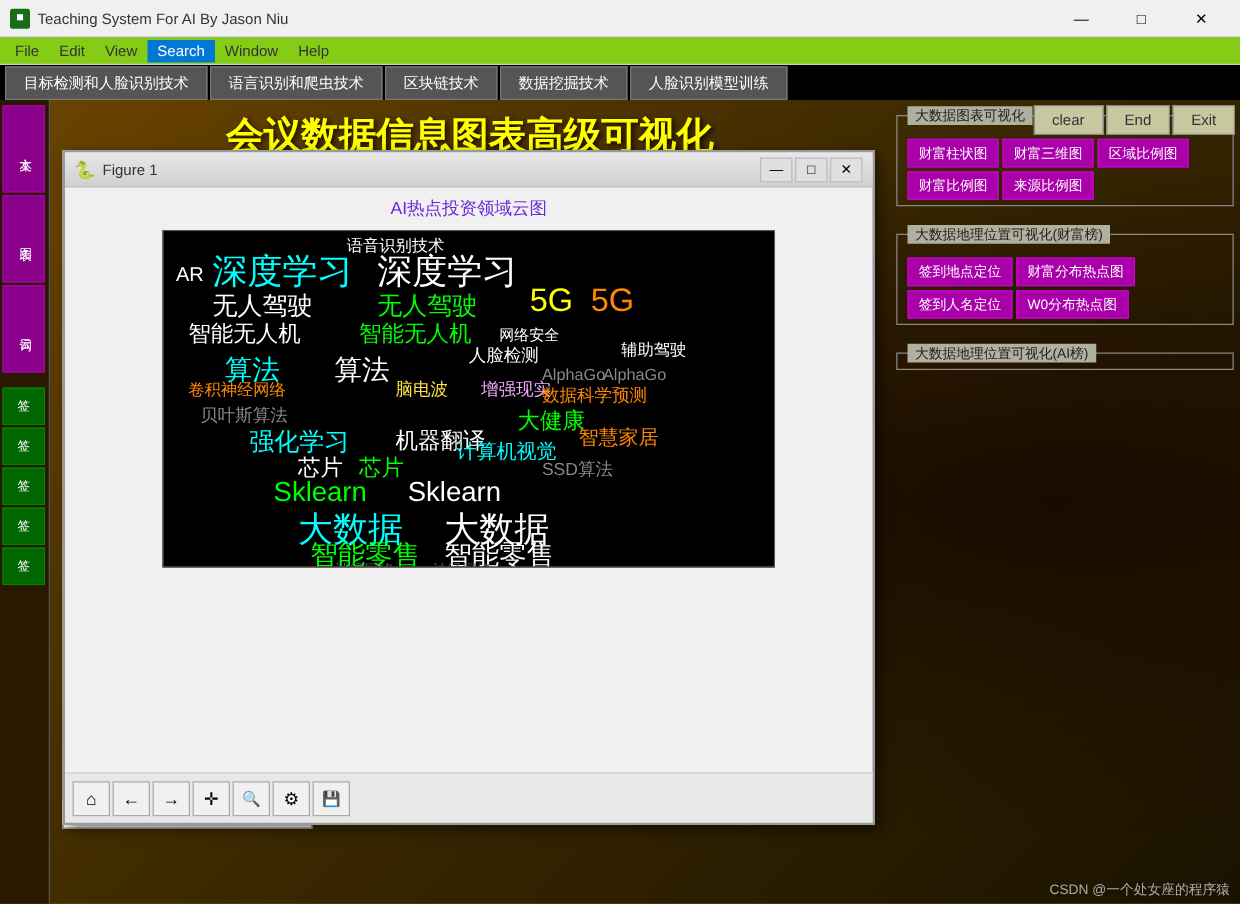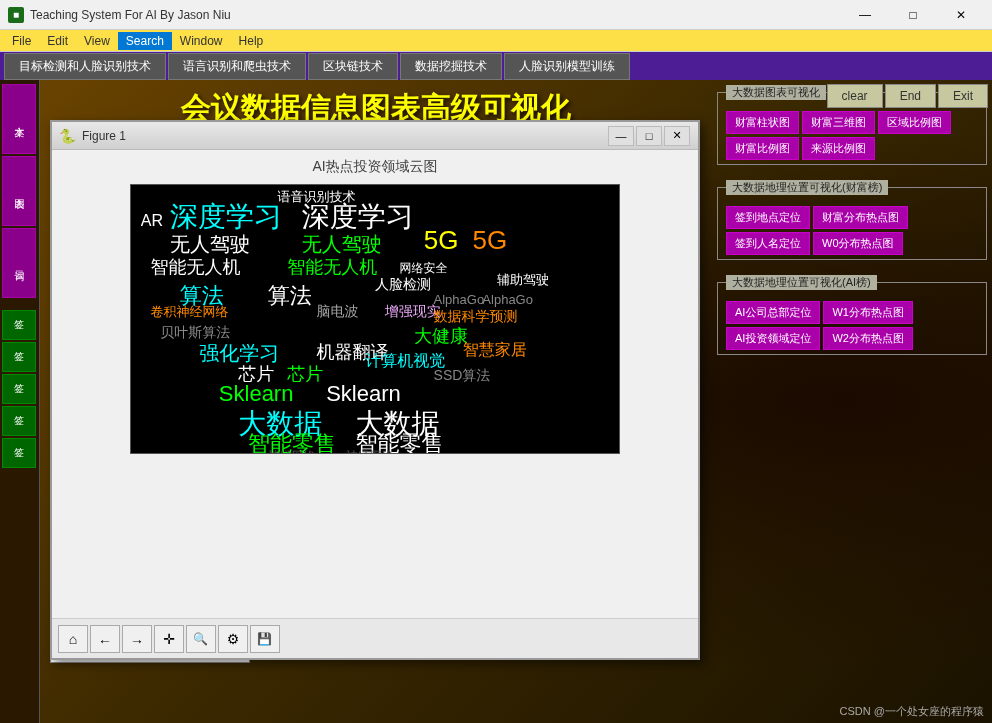--- a/index.html
+++ b/index.html
@@ -39,42 +39,42 @@
     }
     #title-bar .win-btn {
       width: 46px; height: 28px;
       border: none; background: transparent;
       cursor: pointer; font-size: 12px;
       display: flex; align-items: center; justify-content: center;
     }
 
     
     #menu-bar {
-      background: #fde047;
+      background: #84cc16;
       height: 22px;
       display: flex;
       align-items: center;
       border-bottom: 1px solid #ccc;
       padding: 0 4px;
     }
     .menu-item {
       padding: 2px 8px;
       font-size: 12px;
       cursor: pointer;
       color: #333;
     }
     .menu-item:hover, .menu-item.active {
       background: #0078d4;
       color: white;
     }
     .menu-item.active { background: #0078d4; color: white; }
 
     
     #nav-tabs {
-      background: #4c1d95;
+      background: #000000;
       height: 28px;
       display: flex;
       align-items: center;
       padding: 0 4px;
     }
     .nav-tab {
       padding: 4px 14px;
       font-size: 12px;
       color: #fff;
       cursor: pointer;
@@ -197,21 +197,21 @@
 
     #figure-body {
       padding: 8px;
       display: flex;
       flex-direction: column;
       align-items: center;
       height: calc(100% - 28px - 40px);
     }
     #figure-title-text {
       font-size: 14px;
-      color: #404040;
+      color: #6d28d9;
       margin-bottom: 8px;
       text-align: center;
     }
     #wordcloud-img {
       width: 490px;
       height: 270px;
       background: #000;
       border: 1px solid #555;
       position: relative;
       overflow: hidden;
@@ -425,21 +425,21 @@
               <span class="wc-word" style="left: 35%; top: 17%; font-size: 20px; color: rgb(0, 255, 0);">无人驾驶</span>
               <span class="wc-word" style="left: 60%; top: 15%; font-size: 26px; color: rgb(255, 255, 0);">5G</span>
               <span class="wc-word" style="left: 70%; top: 15%; font-size: 26px; color: rgb(255, 136, 0);">5G</span>
               <span class="wc-word" style="left: 4%; top: 26%; font-size: 18px; color: rgb(255, 255, 255);">智能无人机</span>
               <span class="wc-word" style="left: 32%; top: 26%; font-size: 18px; color: rgb(0, 255, 0);">智能无人机</span>
               <span class="wc-word" style="left: 10%; top: 36%; font-size: 22px; color: rgb(0, 255, 255);">算法</span>
               <span class="wc-word" style="left: 28%; top: 36%; font-size: 22px; color: rgb(255, 255, 255);">算法</span>
               <span class="wc-word" style="left: 50%; top: 34%; font-size: 14px; color: rgb(255, 255, 255);">人脸检测</span>
               <span class="wc-word" style="left: 55%; top: 28%; font-size: 12px; color: rgb(255, 255, 255);">网络安全</span>
               <span class="wc-word" style="left: 4%; top: 44%; font-size: 13px; color: rgb(255, 136, 0);">卷积神经网络</span>
-              <span class="wc-word" style="left: 38%; top: 44%; font-size: 14px; color: #a3a3a3; font-family: Liberation Serif, serif;">脑电波</span>
+              <span class="wc-word" style="left: 38%; top: 44%; font-size: 14px; color: #fde047; font-family: Liberation Serif, serif;">脑电波</span>
               <span class="wc-word" style="left: 52%; top: 44%; font-size: 14px; color: #f0abfc;">增强现实</span>
               <span class="wc-word" style="left: 62%; top: 40%; font-size: 13px; color: rgb(136, 136, 136);">AlphaGo</span>
               <span class="wc-word" style="left: 72%; top: 40%; font-size: 13px; color: rgb(136, 136, 136);">AlphaGo</span>
               <span class="wc-word" style="left: 75%; top: 32%; font-size: 13px; color: rgb(255, 255, 255);">辅助驾驶</span>
               <span class="wc-word" style="left: 62%; top: 46%; font-size: 14px; color: rgb(255, 136, 0);">数据科学预测</span>
               <span class="wc-word" style="left: 6%; top: 52%; font-size: 14px; color: rgb(136, 136, 136); text-align: center;">贝叶斯算法</span>
               <span class="wc-word" style="left: 58%; top: 52%; font-size: 18px; color: rgb(0, 255, 0);">大健康</span>
               <span class="wc-word" style="left: 14%; top: 58%; font-size: 20px; color: rgb(0, 255, 255);">强化学习</span>
               <span class="wc-word" style="left: 38%; top: 58%; font-size: 18px; color: rgb(255, 255, 255);">机器翻译</span>
               <span class="wc-word" style="left: 22%; top: 66%; font-size: 18px; color: rgb(255, 255, 255);">芯片</span>
@@ -493,24 +493,18 @@
       <div class="panel-buttons">
         <button class="panel-btn">签到地点定位</button>
         <button class="panel-btn">财富分布热点图</button>
         <button class="panel-btn">签到人名定位</button>
         <button class="panel-btn">W0分布热点图</button>
       </div>
     </div>
 
     <div class="group-wrapper">
       <span class="group-legend">大数据地理位置可视化(AI榜)</span>
-      <div class="panel-buttons">
-        <button class="panel-btn">AI公司总部定位</button>
-        <button class="panel-btn">W1分布热点图</button>
-        <button class="panel-btn">AI投资领域定位</button>
-        <button class="panel-btn">W2分布热点图</button>
-      </div>
     </div>
 
   </div>
 
   <div id="watermark">CSDN @一个处女座的程序猿</div>
 </div>
 
 </body></html>

